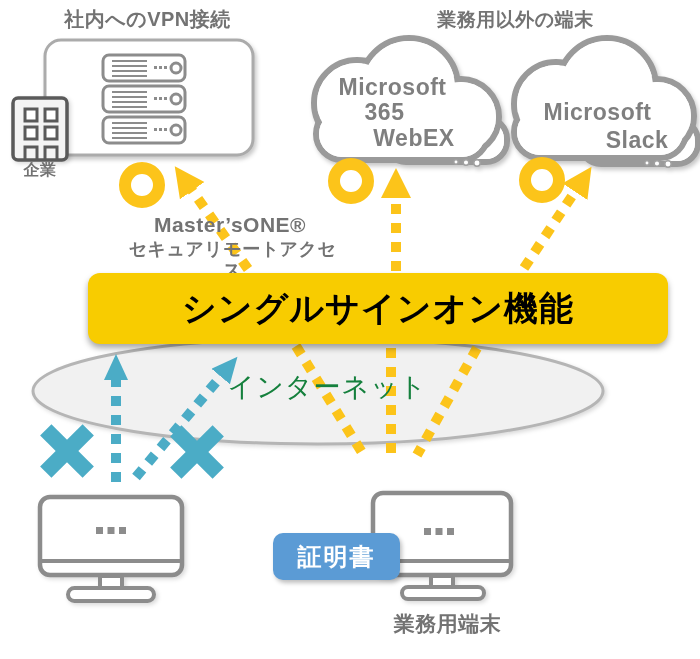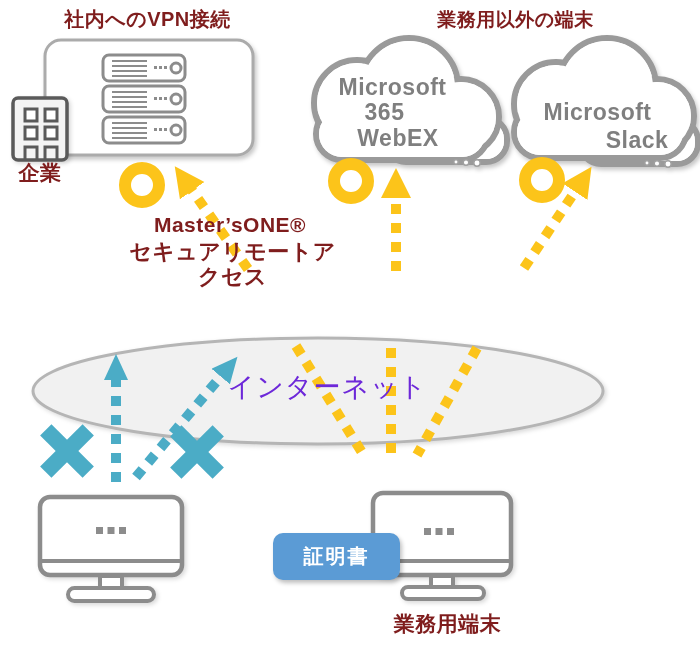--- a/index.html
+++ b/index.html
@@ -1,40 +1,40 @@
 <!DOCTYPE html>
 <html><head>
 <meta charset="utf-8">
 <style>
   html,body{margin:0;padding:0;background:#ffffff;}
   #stage{
     position:relative;width:700px;height:659px;overflow:hidden;background:#ffffff;
     font-family:"Liberation Sans","DejaVu Sans",sans-serif;
   }
   #stage svg{position:absolute;left:0;top:0;}
-  .txt{position:absolute;text-align:center;color:#7f1d1d;line-height:1.15;}
+  .txt{position:absolute;text-align:center;color:#737373;line-height:1.15;}
   .jp-bold{font-weight:800;letter-spacing:0.5px;}
   .cloud-txt{color:#7f7f7f;font-weight:600;font-size:23px;letter-spacing:0.5px;}
   .shadow-soft{filter:drop-shadow(2px 3px 2px rgba(0,0,0,0.22));}
   .shadow-lite{filter:drop-shadow(2px 2px 2px rgba(0,0,0,0.15));}
   #sso-banner{
     position:absolute;left:88px;top:273px;width:580px;height:71px;
     background:#F8CC00;border-radius:12px;
     box-shadow:0 4px 6px rgba(0,0,0,0.35);
     display:flex;align-items:center;justify-content:center;
     font-size:34px;font-weight:900;letter-spacing:1px;color:#000;
   }
   #certificate-badge{
     position:absolute;left:273px;top:533px;width:127px;height:47px;
     background:#5B9BD5;border-radius:10px;
     box-shadow:2px 3px 4px rgba(0,0,0,0.25);
     display:flex;align-items:center;justify-content:center;
-    color:#ffffff;font-size:20px;font-weight:600;letter-spacing:2px;
+    color:#ffffff;font-size:24px;font-weight:600;letter-spacing:2px;
   }
-  #internet-label{color:#6d28d9;font-size:27px;font-weight:400;letter-spacing:1px;}
+  #internet-label{color:#15803d;font-size:27px;font-weight:400;letter-spacing:1px;}
 </style>
 </head>
 <body>
 
 <div id="stage">
 
   <svg width="700" height="659" viewBox="0 0 700 659">
     <defs>
       <marker id="ah-y" markerUnits="userSpaceOnUse" markerWidth="36" markerHeight="34" refX="2" refY="15" orient="auto">
         <path d="M0,0 L30,15 L0,30 Z" fill="#FCC41A"></path>
@@ -219,32 +219,35 @@
         </g>
       <rect x="431" y="576" width="22" height="13" fill="#ffffff" stroke="#8C8C8C" stroke-width="4"></rect>
       <rect x="402" y="587" width="82" height="12" rx="6" fill="#ffffff" stroke="#8C8C8C" stroke-width="4"></rect>
     </g>
   </svg>
 
   <div class="txt jp-bold" style="left:45px;top:8px;width:205px;font-size:20px;">社内へのVPN接続</div>
 
   <div class="txt jp-bold" style="left:413px;top:9px;width:205px;font-size:19px;">業務用以外の端末</div>
 
-  <div class="txt jp-bold" style="left:8px;top:161px;width:64px;font-size:21px;">企業</div>
+  <div class="txt jp-bold" style="left:8px;top:161px;width:64px;font-size:16px;">企業</div>
 
   <div class="txt cloud-txt" style="left:310px;top:74px;width:165px;">Microsoft</div>
   <div class="txt cloud-txt" style="left:302px;top:99px;width:165px;">365</div>
-  <div class="txt cloud-txt" style="left:338px;top:125px;width:120px;">WebEX</div>
+  <div class="txt cloud-txt" style="left:354px;top:125px;width:120px;">WebEX</div>
 
   <div class="txt cloud-txt" style="left:515px;top:99px;width:165px;">Microsoft</div>
   <div class="txt jp-bold" style="left:130px;top:213px;width:200px;font-size:21px;">Master’sONE®</div>
 
   <div class="txt cloud-txt" style="left:577px;top:127px;width:120px;">Slack</div>
-  <div class="txt jp-bold" style="left:120px;top:239px;width:225px;font-size:22px;">セキュアリモートアクセス</div>
-
+  <div class="txt jp-bold" style="left:120px;top:239px;width:225px;font-size:18px;">セキュアリモートアクセス</div>
+
+  <div id="sso-banner">
+    <span>シングルサインオン機能</span>
+  </div>
 
   <div class="txt" id="internet-label" style="left:225px;top:372px;width:205px;">インターネット</div>
 
   <div id="certificate-badge">
     <span>証明書</span>
   </div>
 
   <div class="txt jp-bold" style="left:345px;top:612px;width:205px;font-size:21px;">業務用端末</div>
 
 </div>

